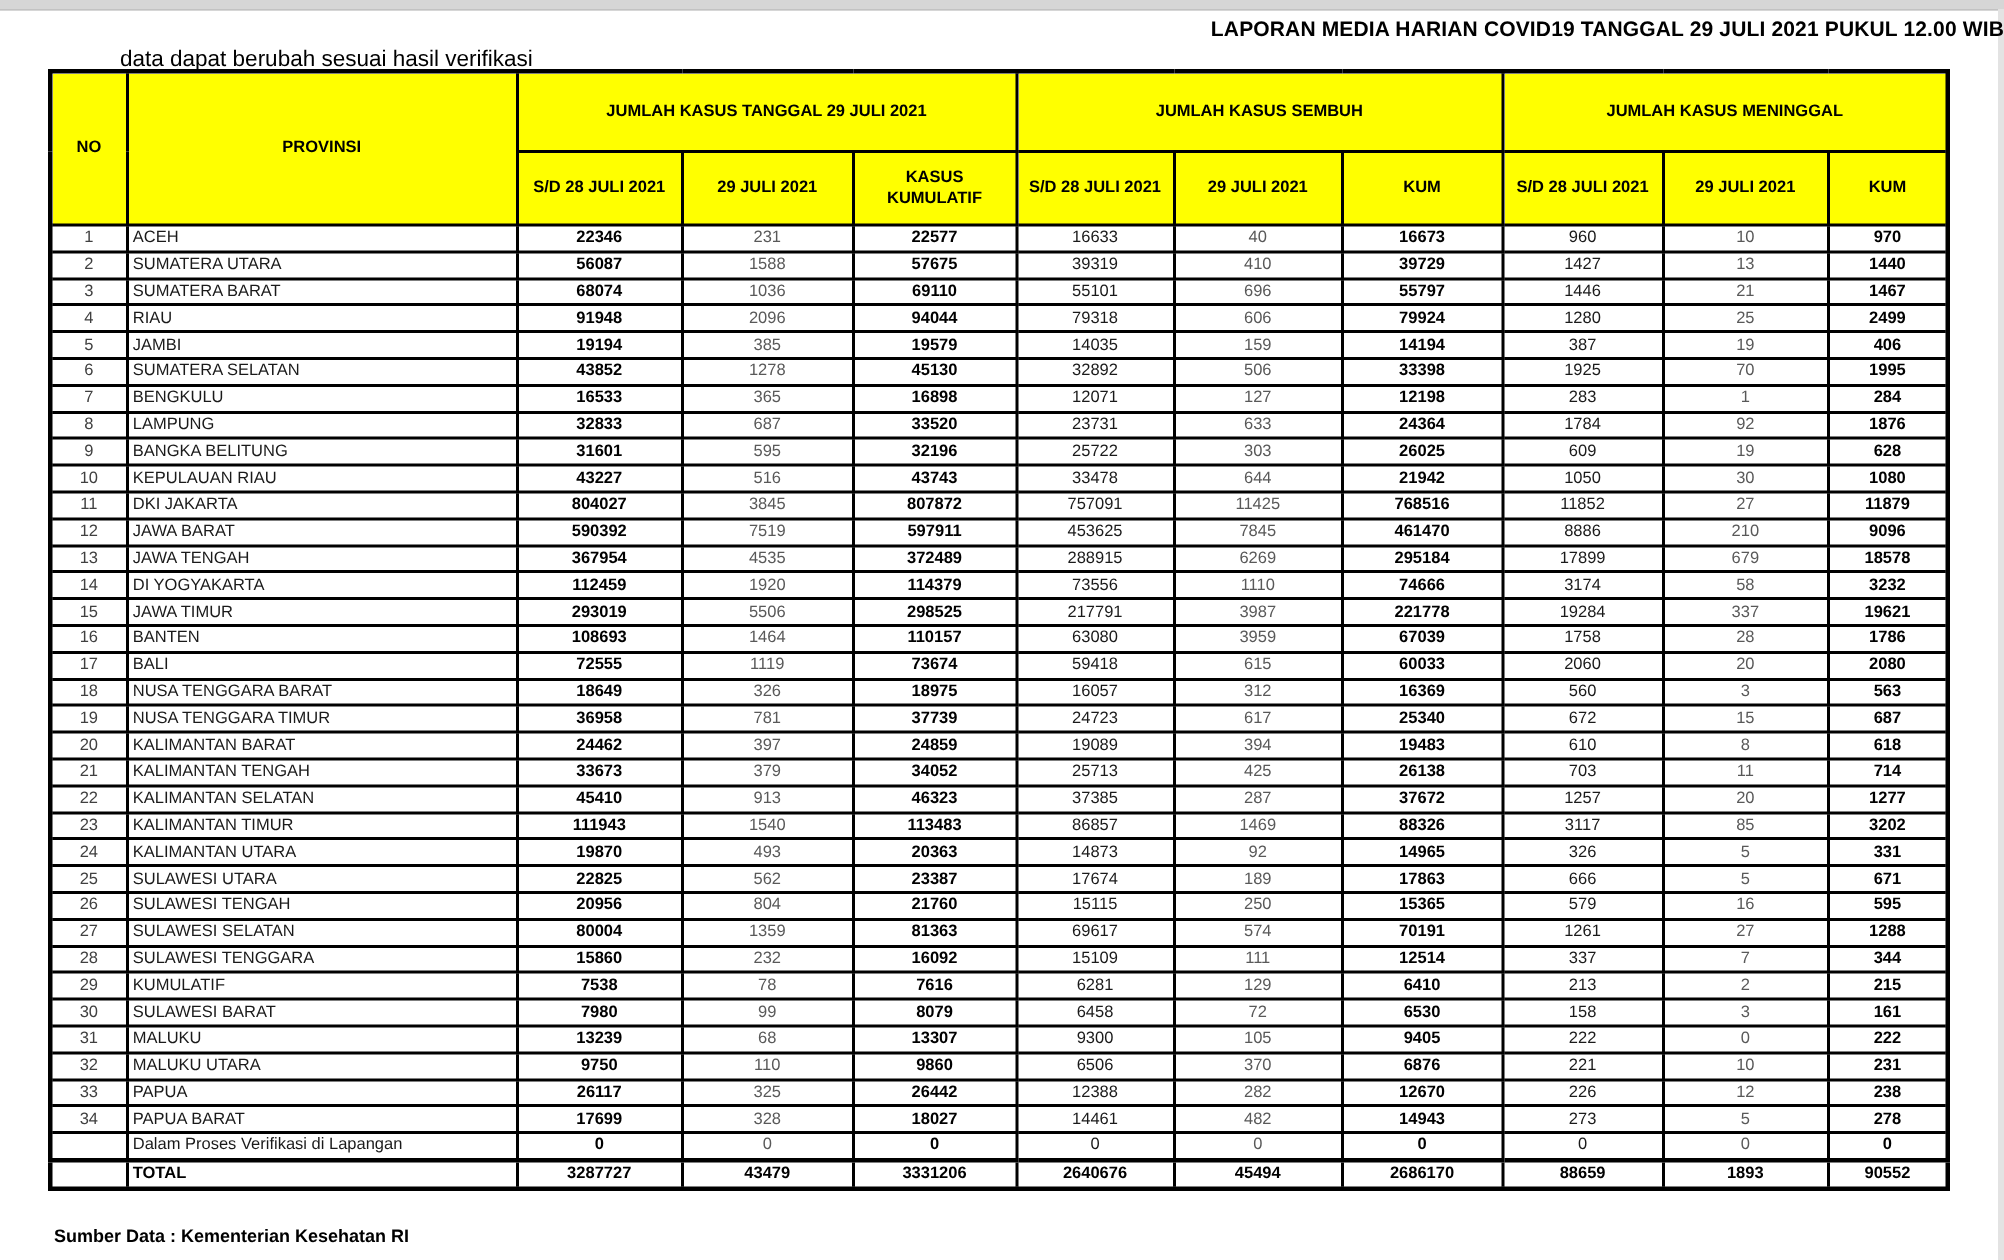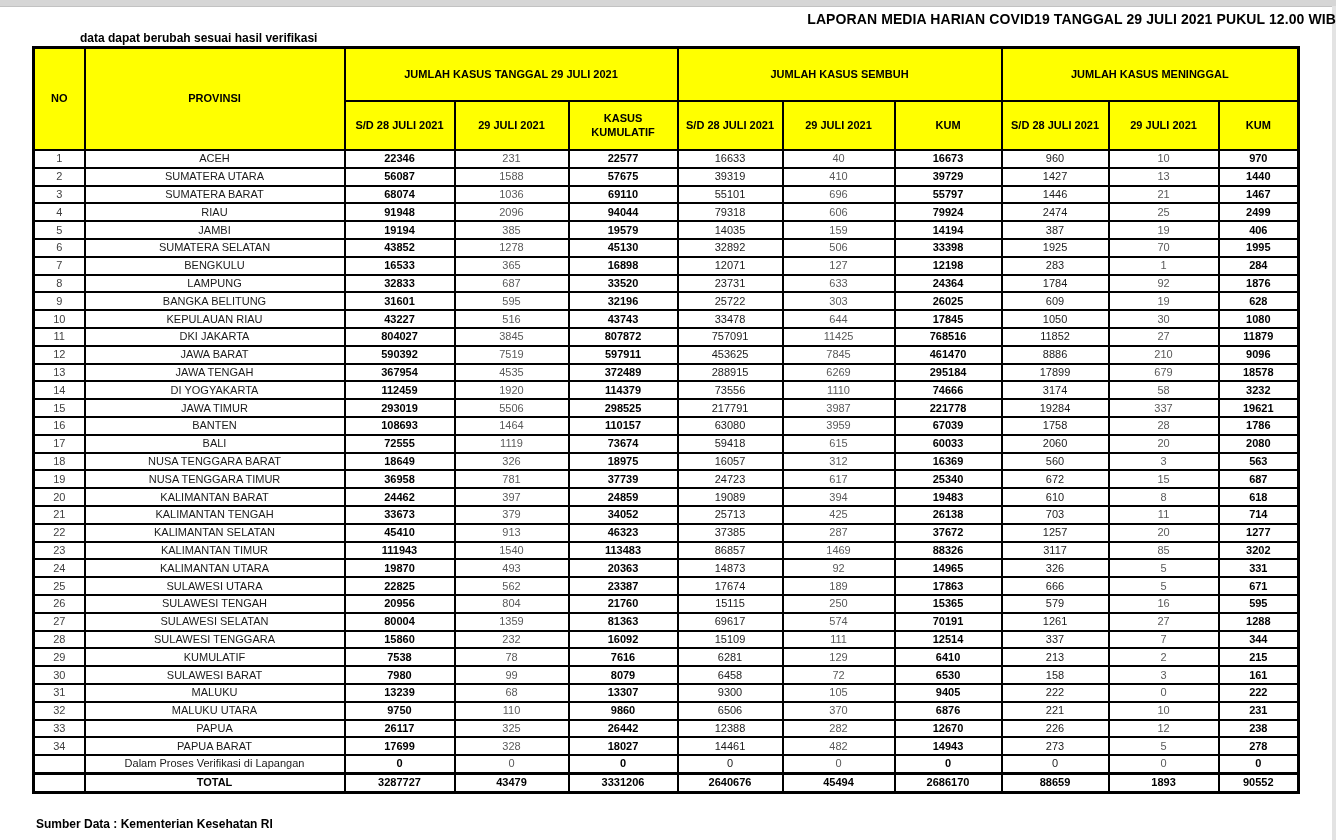--- a/index.html
+++ b/index.html
@@ -5,41 +5,41 @@
   html,body{margin:0;padding:0;}
   body{
     width:1336px;height:840px;position:relative;overflow:hidden;
     background:#ffffff;
     font-family:"Liberation Sans", sans-serif;
     color:#000;
   }
   .top-edge{position:absolute;top:0;left:0;width:1336px;height:6px;background:#d6d6d6;border-bottom:1px solid #c2c2c2;}
   .right-edge{position:absolute;top:6px;right:0;width:4px;height:834px;background:#e3e3e3;}
   .title{position:absolute;top:11px;left:0;width:1336px;text-align:right;font-weight:bold;font-size:14px;letter-spacing:.1px;}
-  .note{position:absolute;top:31px;left:80px;font-weight:bold;font-size:12px;}
+  .note{position:absolute;top:31px;left:80px;font-weight:normal;font-size:15px;}
   .source{position:absolute;top:817px;left:36px;font-weight:bold;font-size:12px;text-align:right;}
 
   table.report{
     position:absolute;top:46px;left:32px;
     width:1265px;table-layout:fixed;
     border-collapse:collapse;
     border:3px solid #000;
   }
   .report th,.report td{border:2px solid #000;overflow:hidden;}
   .report th{
     background:#FFFF00;font-weight:bold;font-size:11px;text-align:center;
     padding:0 2px;line-height:1.25;
   }
   .report thead tr.tier1 th{height:51px;}
   .report thead tr.tier2 th{height:47px;}
   .report td{
     height:15.8px;font-size:11px;line-height:1;padding:0 3px;white-space:nowrap;
   }
   .col-no{text-align:center;color:#404040;}
-  .col-prov{text-align:center;color:#1a1a1a;}
+  .col-prov{text-align:left;color:#1a1a1a;}
   .num-bold{text-align:center;font-weight:bold;color:#000;}
   .num-dark{text-align:center;color:#1a1a1a;}
   .num-gray{text-align:center;color:#595959;}
   .total-row td{font-weight:bold;color:#000;border-top:3px solid #000;}
   .total-row .col-prov{color:#000;}
 </style>
 </head>
 <body>
 
 <div class="top-edge"></div>
@@ -124,21 +124,21 @@
       </tr>
       <tr>
         <td class="col-no">4</td>
         <td class="col-prov">RIAU</td>
         <td class="num-bold">91948</td>
         <td class="num-gray">2096</td>
         <td class="num-bold">94044</td>
         <td class="num-dark">79318</td>
         <td class="num-gray">606</td>
         <td class="num-bold">79924</td>
-        <td class="num-dark">2474</td>
+        <td class="num-dark">1280</td>
         <td class="num-gray">25</td>
         <td class="num-bold">2499</td>
       </tr>
       <tr>
         <td class="col-no">5</td>
         <td class="col-prov">JAMBI</td>
         <td class="num-bold">19194</td>
         <td class="num-gray">385</td>
         <td class="num-bold">19579</td>
         <td class="num-dark">14035</td>
@@ -201,21 +201,21 @@
         <td class="num-bold">628</td>
       </tr>
       <tr>
         <td class="col-no">10</td>
         <td class="col-prov">KEPULAUAN RIAU</td>
         <td class="num-bold">43227</td>
         <td class="num-gray">516</td>
         <td class="num-bold">43743</td>
         <td class="num-dark">33478</td>
         <td class="num-gray">644</td>
-        <td class="num-bold">17845</td>
+        <td class="num-bold">21942</td>
         <td class="num-dark">1050</td>
         <td class="num-gray">30</td>
         <td class="num-bold">1080</td>
       </tr>
       <tr>
         <td class="col-no">11</td>
         <td class="col-prov">DKI JAKARTA</td>
         <td class="num-bold">804027</td>
         <td class="num-gray">3845</td>
         <td class="num-bold">807872</td>

